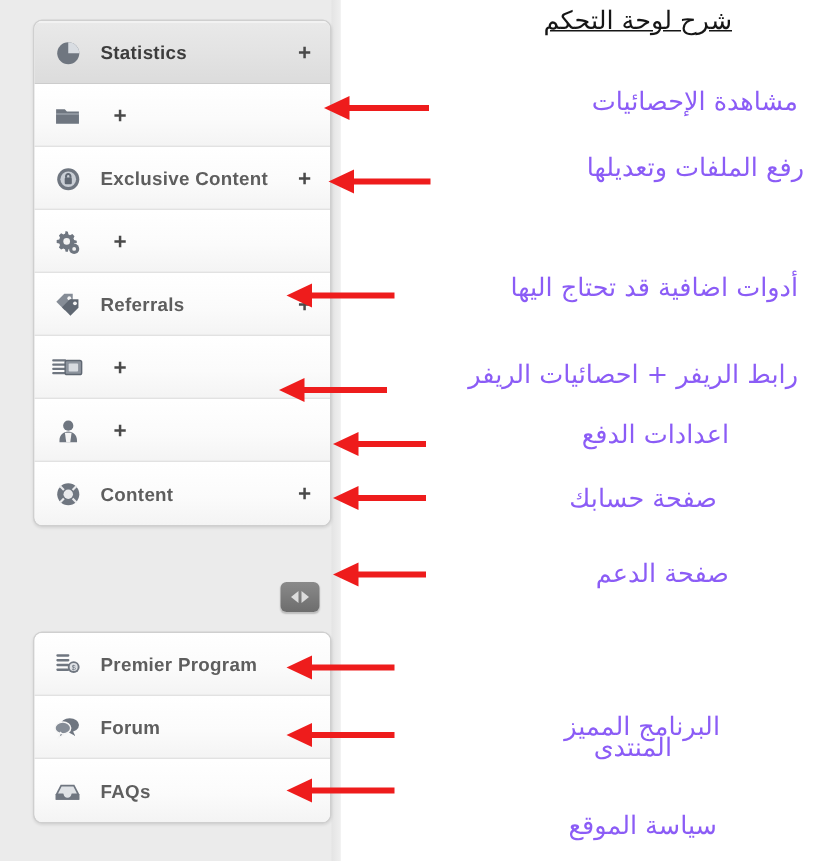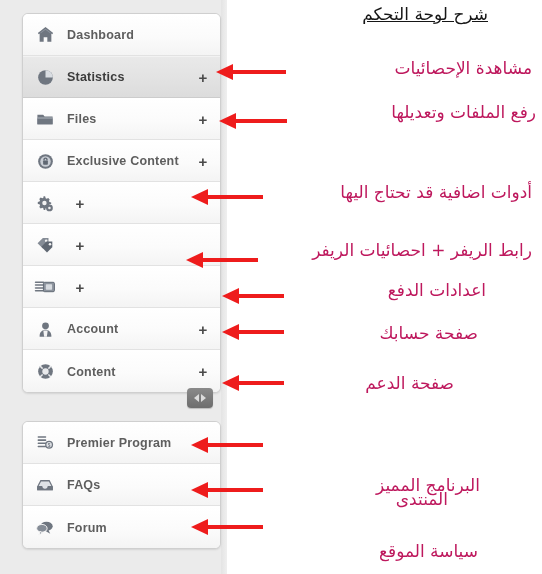--- a/index.html
+++ b/index.html
@@ -152,21 +152,21 @@
     position: absolute;
     left: 228px;
     top: 0;
     width: 314px;
     height: 422px;
     direction: rtl;
   }
   .anno {
     position: absolute;
     right: 10px;
-    color: #be185d;
+    color: #8b5cf6;
     font-family: "DejaVu Sans", "Liberation Sans", sans-serif;
     font-size: 17px;
     white-space: nowrap;
     text-align: center;
   }
   #anno-title {
     position: absolute;
     right: 54px;
     top: 4px;
     color: #161616;
@@ -177,49 +177,38 @@
   }
 </style>
 </head>
 <body>
 
 <div id="page-bg">
   <div id="page-bg-inner-shadow"></div>
 </div>
 
 <div class="panel" id="panel-main">
-    <div class="menu-item">
-      <span class="mi-icon">
-        <svg width="19" height="19" viewBox="0 0 24 24">
-          <path fill="#6f7680" d="M12 2.6 2.3 10.2l1.2 1.5 1.1-.9V21h5.1v-5.6h4.6V21h5.1v-10.2l1.1.9 1.2-1.5z"></path>
-          <path fill="#8d949e" d="M12 4.6 5.6 9.6v1.1L12 5.9l6.4 4.8V9.6z"></path>
-        </svg>
-      </span>
-      <span class="mi-label">Dashboard</span>
-      <span class="mi-plus"></span>
-    </div>
     <div class="menu-item active">
       <span class="mi-icon">
         <svg width="19" height="19" viewBox="0 0 24 24">
           <circle cx="12" cy="12" r="9.3" fill="#6f7680"></circle>
           <path fill="#d9dde2" d="M12 12V2.7a9.3 9.3 0 0 1 9.3 9.3z"></path>
         </svg>
       </span>
       <span class="mi-label">Statistics</span>
       <span class="mi-plus">+</span>
     </div>
     <div class="menu-item">
       <span class="mi-icon">
         <svg width="20" height="19" viewBox="0 0 24 24">
           <path fill="#6f7680" d="M2.4 6h7.3l1.8 2.1h10.1V18H2.4z"></path>
           <path fill="#aeb4bc" d="M2.4 9.6h19.2V18H2.4z"></path>
           <path fill="#6f7680" d="M2.4 10.6h19.2V18H2.4z"></path>
         </svg>
       </span>
-      <span class="mi-label">Files</span>
       <span class="mi-plus">+</span>
     </div>
     <div class="menu-item">
       <span class="mi-icon">
         <svg width="19" height="19" viewBox="0 0 24 24">
           <circle cx="12" cy="12" r="9.3" fill="#6f7680"></circle>
           <circle cx="12" cy="12" r="6.6" fill="#c9ced5"></circle>
           <path fill="#5f6772" d="M12 6.8c-1.5 0-2.7 1.2-2.7 2.7v1.2h1.7V9.5a1 1 0 1 1 2 0v1.2h1.7V9.5c0-1.5-1.2-2.7-2.7-2.7z"></path>
           <rect x="9" y="10.6" width="6" height="5.6" rx="1" fill="#5f6772"></rect>
         </svg>
@@ -240,20 +229,21 @@
     </div>
     <div class="menu-item">
       <span class="mi-icon">
         <svg width="20" height="19" viewBox="0 0 24 24">
           <path fill="#858c96" d="M2.6 9.1 9.3 2.4h7.1v7.1l-6.7 6.7z"></path>
           <circle cx="13.5" cy="6.1" r="1.6" fill="#f4f4f4"></circle>
           <path fill="#5f6772" d="M7.4 13.6 14 7h7.2v7.1l-6.7 6.7z"></path>
           <circle cx="18.3" cy="10.4" r="1.6" fill="#f4f4f4"></circle>
         </svg>
       </span>
+      <span class="mi-label">Referrals</span>
       <span class="mi-plus">+</span>
     </div>
     <div class="menu-item">
       <span class="mi-icon">
         <svg width="22" height="18" viewBox="0 0 28 20">
           <g fill="#6f7680">
             <rect x="1" y="3" width="12" height="1.9" rx="0.9"></rect>
             <rect x="1" y="6.6" width="12" height="1.9" rx="0.9"></rect>
             <rect x="1" y="10.2" width="12" height="1.9" rx="0.9"></rect>
             <rect x="1" y="13.8" width="12" height="1.9" rx="0.9"></rect>
@@ -265,21 +255,20 @@
       <span class="mi-plus">+</span>
     </div>
     <div class="menu-item">
       <span class="mi-icon">
         <svg width="19" height="19" viewBox="0 0 24 24">
           <circle cx="12" cy="7.3" r="4.3" fill="#6f7680"></circle>
           <path fill="#6f7680" d="M12 12.3c-4.1 0-7.4 3.3-7.4 7.4v1.6h14.8v-1.6c0-4.1-3.3-7.4-7.4-7.4z"></path>
           <path fill="#f4f4f4" d="M9.2 13.2h5.6l-1.1 8.1H10.3z"></path>
         </svg>
       </span>
-      <span class="mi-label">Account</span>
       <span class="mi-plus">+</span>
     </div>
     <div class="menu-item">
       <span class="mi-icon">
         <svg width="19" height="19" viewBox="0 0 24 24">
           <circle cx="12" cy="12" r="9.3" fill="#6f7680"></circle>
           <circle cx="12" cy="12" r="4" fill="#e9eaec"></circle>
           <g fill="#e9eaec">
             <path d="M5.7 4.4 9 7.7 7.7 9 4.4 5.7z"></path>
             <path d="M18.3 4.4 15 7.7 16.3 9l3.3-3.3z"></path>
@@ -307,38 +296,38 @@
           <circle cx="17.2" cy="14.8" r="3.4" fill="#dfe2e6"></circle>
           <text x="17.2" y="17.3" font-size="6" font-family="Liberation Sans, sans-serif" fill="#5f6772" text-anchor="middle">$</text>
         </svg>
       </span>
       <span class="mi-label">Premier Program</span>
       <span class="mi-plus"></span>
     </div>
     <div class="menu-item">
       <span class="mi-icon">
         <svg width="20" height="18" viewBox="0 0 24 22">
-          <path fill="#6f7680" d="M2.4 12.8 6.4 5h11.2l4 7.8v4.5H2.4z"></path>
-          <path fill="#dfe2e6" d="M7.2 6.6h9.6l2.9 5.7h-4.3a3.4 3.4 0 0 1-6.8 0H4.3z"></path>
-          <path fill="#6f7680" d="M2.4 12.8h6.2a3.4 3.4 0 0 0 6.8 0h6.2v4.6H2.4z"></path>
-        </svg>
-      </span>
-      <span class="mi-label">FAQs</span>
-      <span class="mi-plus"></span>
-    </div>
-    <div class="menu-item">
-      <span class="mi-icon">
-        <svg width="20" height="18" viewBox="0 0 24 22">
           <ellipse cx="13.8" cy="9" rx="7.6" ry="5.6" fill="#6f7680"></ellipse>
           <path fill="#6f7680" d="M16 13.2 18.4 18l-5.3-2.9z"></path>
           <ellipse cx="8.2" cy="11.4" rx="6.4" ry="4.8" fill="#858c96" stroke="#f6f6f6" stroke-width="1.2"></ellipse>
           <path fill="#858c96" stroke="#f6f6f6" stroke-width="1.2" d="M6.3 15.2 4.4 19.6l4.4-2.6z"></path>
         </svg>
       </span>
       <span class="mi-label">Forum</span>
+      <span class="mi-plus"></span>
+    </div>
+    <div class="menu-item">
+      <span class="mi-icon">
+        <svg width="20" height="18" viewBox="0 0 24 22">
+          <path fill="#6f7680" d="M2.4 12.8 6.4 5h11.2l4 7.8v4.5H2.4z"></path>
+          <path fill="#dfe2e6" d="M7.2 6.6h9.6l2.9 5.7h-4.3a3.4 3.4 0 0 1-6.8 0H4.3z"></path>
+          <path fill="#6f7680" d="M2.4 12.8h6.2a3.4 3.4 0 0 0 6.8 0h6.2v4.6H2.4z"></path>
+        </svg>
+      </span>
+      <span class="mi-label">FAQs</span>
       <span class="mi-plus"></span>
     </div>
   </div>
 
 <div id="collapse-toggle">
   <span class="caret caret-left"></span>
   <span class="caret caret-right"></span>
 </div>
 
 <div id="arrows">
@@ -385,17 +374,17 @@
   </div>
 
 <div id="annotations">
   <div id="anno-title">شرح لوحة التحكم</div>
 <div class="anno" style="top: 58px; right: 10px;">مشاهدة الإحصائيات</div>
     <div class="anno" style="top: 102px; right: 6px;">رفع الملفات وتعديلها</div>
     <div class="anno" style="top: 182px; right: 10px;">أدوات اضافية قد تحتاج اليها</div>
     <div class="anno" style="top: 240px; right: 10px;">رابط الريفر + احصائيات الريفر</div>
     <div class="anno" style="top: 323px; right: 64px;">صفحة حسابك</div>
     <div class="anno" style="top: 280px; right: 56px;">اعدادات الدفع</div>
-    <div class="anno" style="top: 373px; right: 88px;">صفحة الدعم</div>
+    <div class="anno" style="top: 373px; right: 56px;">صفحة الدعم</div>
     <div class="anno" style="top: 432px; right: 62px; margin-top: 43px;">البرنامج المميز</div>
     <div class="anno" style="top: 489px; right: 94px;">المنتدى</div>
     <div class="anno" style="top: 541px; right: 64px;">سياسة الموقع</div>
   </div>
 
 </body></html>

